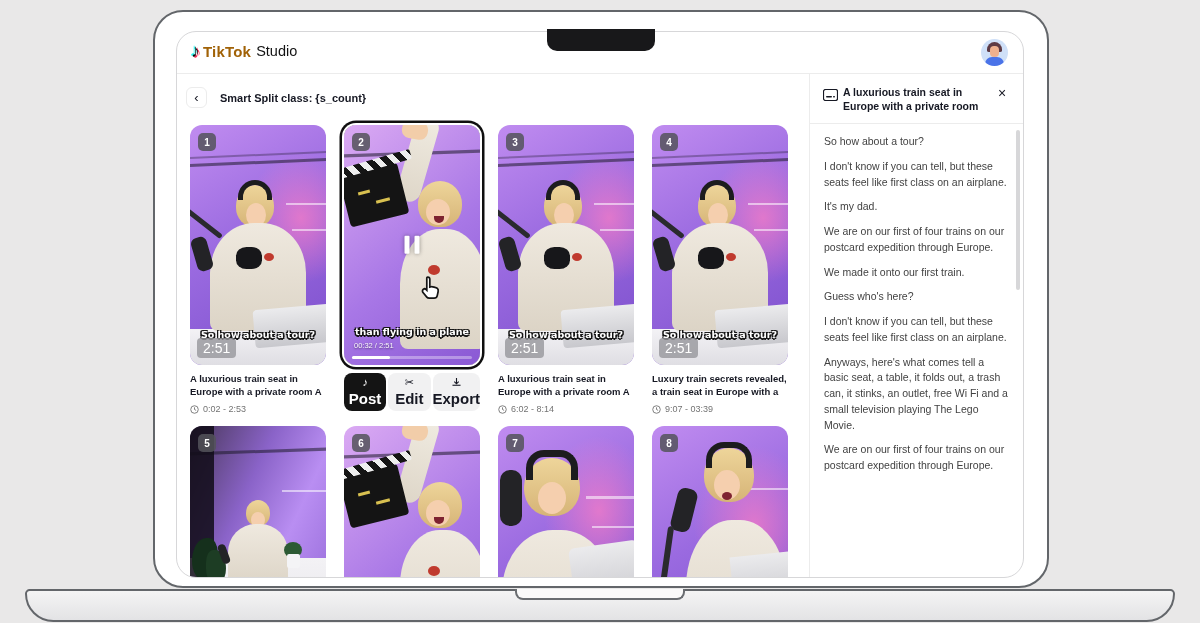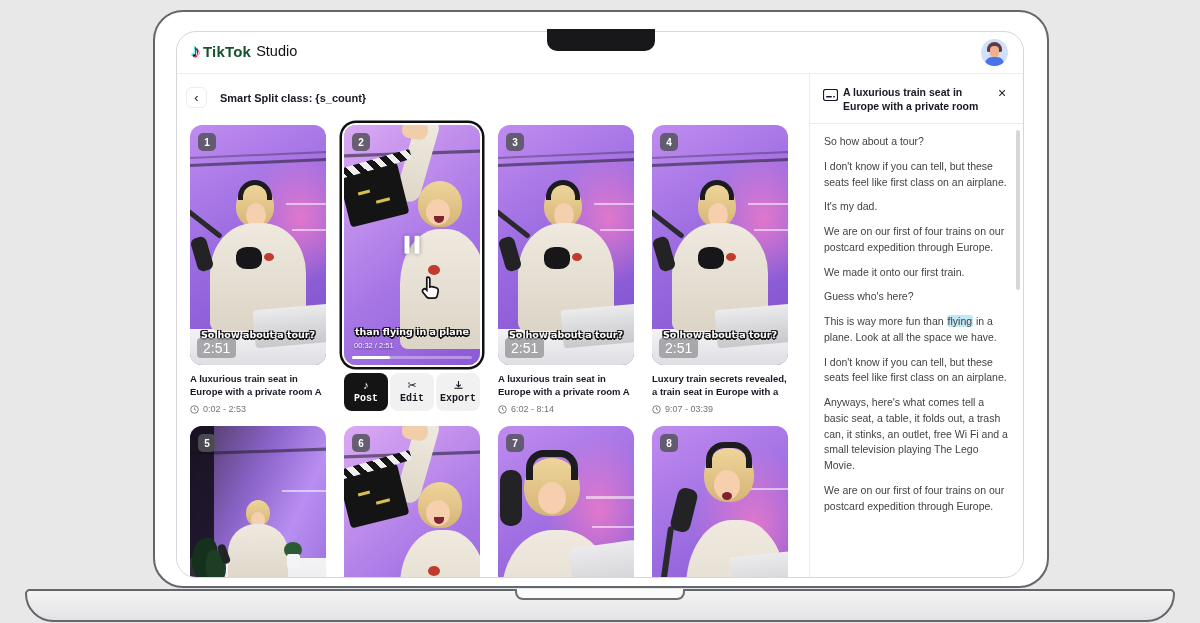--- a/index.html
+++ b/index.html
@@ -19,21 +19,21 @@
     background:#fafafa; border:2px solid #6a6d71; border-top:none; border-radius:0 0 8px 8px; }
 
   
   .screen-inner { position:absolute; left:21px; top:19px; width:848px; height:547px;
     background:#fff; border:1px solid #d7d7d9; border-radius:20px; overflow:hidden; }
 
   .topbar { position:absolute; left:0; top:0; right:0; height:42px; border-bottom:1px solid #ececec; }
   .brand { position:absolute; left:14px; top:10px; display:flex; align-items:center; gap:3px; }
   .note-glyph { font-size:18px; font-weight:bold; color:#0d0d0f; line-height:1;
     text-shadow:-1.4px -.6px 0 #25f4ee, 1.4px 1px 0 #fe2c55; }
-  .brand-name { font-size:15px; font-weight:bold; color:#14532d; letter-spacing:.2px; }
+  .brand-name { font-size:15px; font-weight:bold; color:#a16207; letter-spacing:.2px; }
   .brand-suffix { font-size:14.5px; color:#121212; margin-left:2px; }
   .avatar { position:absolute; right:15px; top:7px; width:27px; height:27px; border-radius:50%;
     background:#cfe0f8; overflow:hidden; }
   .av-hair { position:absolute; left:6px; top:3px; width:15px; height:10px; background:#5d3a44; border-radius:8px 8px 2px 2px; }
   .av-face { position:absolute; left:9px; top:7px; width:9px; height:11px; background:#eeb08e; border-radius:4px; }
   .av-body { position:absolute; left:4px; bottom:-1px; width:19px; height:10px; background:#4a73e8; border-radius:7px 7px 0 0; }
 
   .left-region { position:absolute; left:0; top:42px; width:632px; bottom:0; }
   .right-panel { position:absolute; left:632px; top:42px; right:0; bottom:0; border-left:1px solid #ececec; }
 
@@ -73,21 +73,21 @@
   .cardmeta { position:absolute; top:299px; width:136px; }
   .cap { font-size:9.5px; font-weight:bold; color:#161823; line-height:1.32; height:26px; overflow:hidden; }
   .timerow { margin-top:5px; display:flex; align-items:center; gap:4px; font-size:9px; color:#737373; }
 
   
   .actionbar { position:absolute; left:167px; top:299px; width:136px; display:flex; gap:2px; }
   .abtn { flex:1; height:38px; border:none; border-radius:8px; background:#f1f1f2; color:#161823;
     display:flex; flex-direction:column; align-items:center; justify-content:center; gap:1px; cursor:pointer; }
   .abtn.primary { background:#141414; color:#fff; }
   .abtn .aicon { font-size:11px; line-height:1; height:12px; }
-  .abtn .albl { font-size:10px; font-weight:bold;font-family:Liberation Mono, monospace; }
+  .abtn .albl { font-size:15px; font-weight:bold; }
 
   
   .panel-header { position:absolute; left:0; top:0; right:0; height:50px; border-bottom:1px solid #ececec; }
   .ph-icon { position:absolute; left:13px; top:15px; }
   .ph-title { position:absolute; left:33px; top:12px; width:152px; font-size:10.5px; font-weight:bold;
     color:#161823; line-height:1.3; }
   .ph-close { position:absolute; right:13px; top:11px; font-size:14px; color:#161823; cursor:pointer;
     width:16px; height:16px; display:flex; align-items:center; justify-content:center; }
   .transcript { position:absolute; left:14px; right:12px; top:60px; bottom:0; overflow:hidden; }
   .transcript p { font-size:10.5px; line-height:1.5; color:#424242; margin:0 0 9px 0; }
@@ -436,21 +436,20 @@
           <div class="ph-title">A luxurious train seat in Europe with a private room</div>
           <div class="ph-close">×</div>
         </div>
         <div class="transcript">
           <p>So how about a tour?</p>
           <p>I don't know if you can tell, but these seats feel like first class on an airplane.</p>
           <p>It's my dad.</p>
           <p>We are on our first of four trains on our postcard expedition through Europe.</p>
           <p>We made it onto our first train.</p>
           <p>Guess who's here?</p>
-          <p><span>This is way more fun than </span><span class="hl">flying</span><span> in a plane. Look at all the space we have.</span></p>
           <p>I don't know if you can tell, but these seats feel like first class on an airplane.</p>
           <p>Anyways, here's what comes tell a basic seat, a table, it folds out, a trash can, it stinks, an outlet, free Wi Fi and a small television playing The Lego Movie.</p>
           <p>We are on our first of four trains on our postcard expedition through Europe.</p>
 
         </div>
         <div class="pscroll"></div>
       </div>
 
     </div>
 

